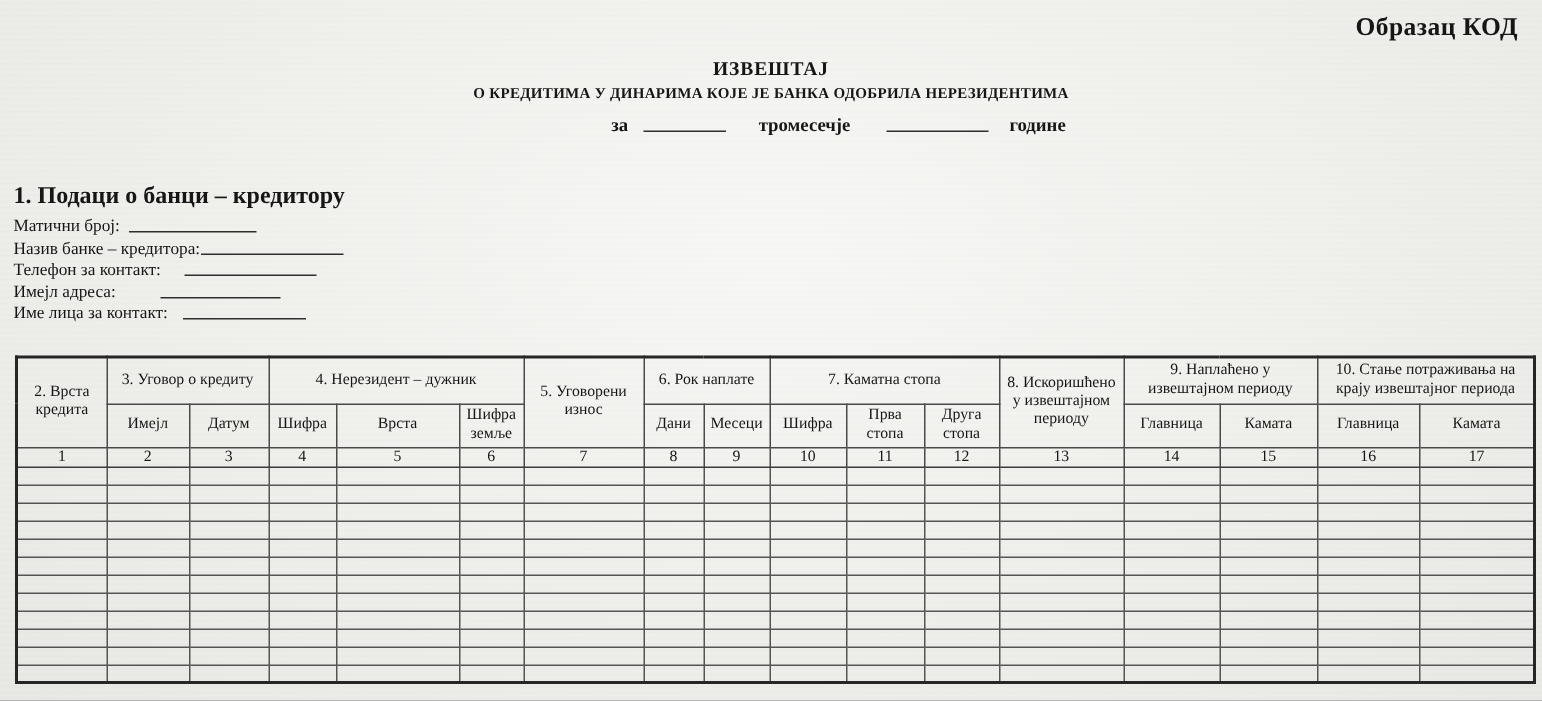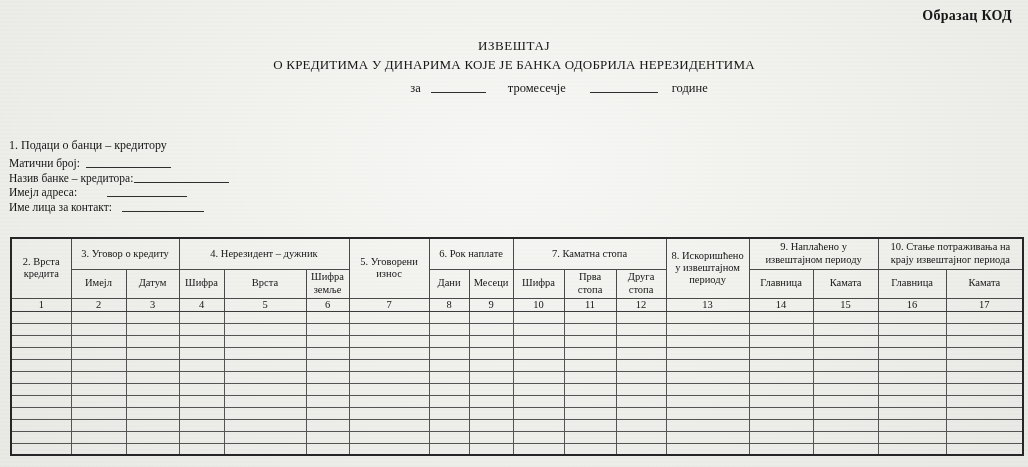--- a/index.html
+++ b/index.html
@@ -12,39 +12,39 @@
       repeating-linear-gradient(0deg, rgba(0,0,0,0.012) 0 2px, rgba(255,255,255,0.012) 2px 4px),
       #f1f1ed;
     font-family:"Liberation Serif","DejaVu Serif",serif;
     color:#161616;
     overflow:hidden;
   }
 
   
   .form-code{
     position:absolute;top:8px;right:16px;
-    font-size:14px;font-weight:bold;letter-spacing:0.3px;
+    font-size:17px;font-weight:bold;letter-spacing:0.3px;
   }
 
   
-  .titles{position:absolute;top:38px;left:0;right:0;text-align:center;font-weight:normal;}
+  .titles{position:absolute;top:38px;left:0;right:0;text-align:center;font-weight:bold;}
   .title-1{font-size:13px;letter-spacing:0.6px;}
-  .title-2{font-size:13px;margin-top:3px;letter-spacing:0.2px;}
+  .title-2{font-size:10px;margin-top:3px;letter-spacing:0.2px;}
   .title-3{font-size:12.5px;margin-top:8px;transform:translateX(45px);}
   .blank{
     display:inline-block;height:11px;
     border-bottom:1px solid #2e2e2e;
     vertical-align:-1px;
   }
   .q-blank{width:55px;margin:0 22px 0 10px;}
   .y-blank{width:68px;margin:0 14px 0 24px;}
 
   
   .sec1{position:absolute;left:9px;top:122px;font-size:11.5px;}
-  .sec1-heading{font-size:12px;font-weight:normal;margin:16px 0 4px 0;}
+  .sec1-heading{font-size:16px;font-weight:bold;margin:0 0 4px 0;}
   .field{height:14.6px;white-space:nowrap;font-family:Liberation Serif, serif;}
   .f-blank{height:10px;}
 
   
   .kod-table{
     position:absolute;left:10px;top:237px;
     width:1012px;
     border-collapse:collapse;table-layout:fixed;
     font-size:10.5px;
     border:2px solid #262626;
@@ -82,20 +82,23 @@
     </div>
   </div>
 
   <div class="sec1">
     <div class="sec1-heading">1. Подаци о банци – кредитору</div>
     <div class="field">
       <span>Матични број:</span><span class="blank f-blank" style="width:85px;margin-left:6px;"></span>
     </div>
     <div class="field">
       <span>Назив банке – кредитора:</span><span class="blank f-blank" style="width:95px;margin-left:1px;"></span>
+    </div>
+    <div class="field">
+      <span>Телефон за контакт:</span><span class="blank f-blank" style="width:88px;margin-left:16px;"></span>
     </div>
     <div class="field">
       <span>Имејл адреса:</span><span class="blank f-blank" style="width:80px;margin-left:30px;"></span>
     </div>
     <div class="field">
       <span>Име лица за контакт:</span><span class="blank f-blank" style="width:82px;margin-left:10px;"></span>
     </div>
   </div>
 
   <table class="kod-table">

